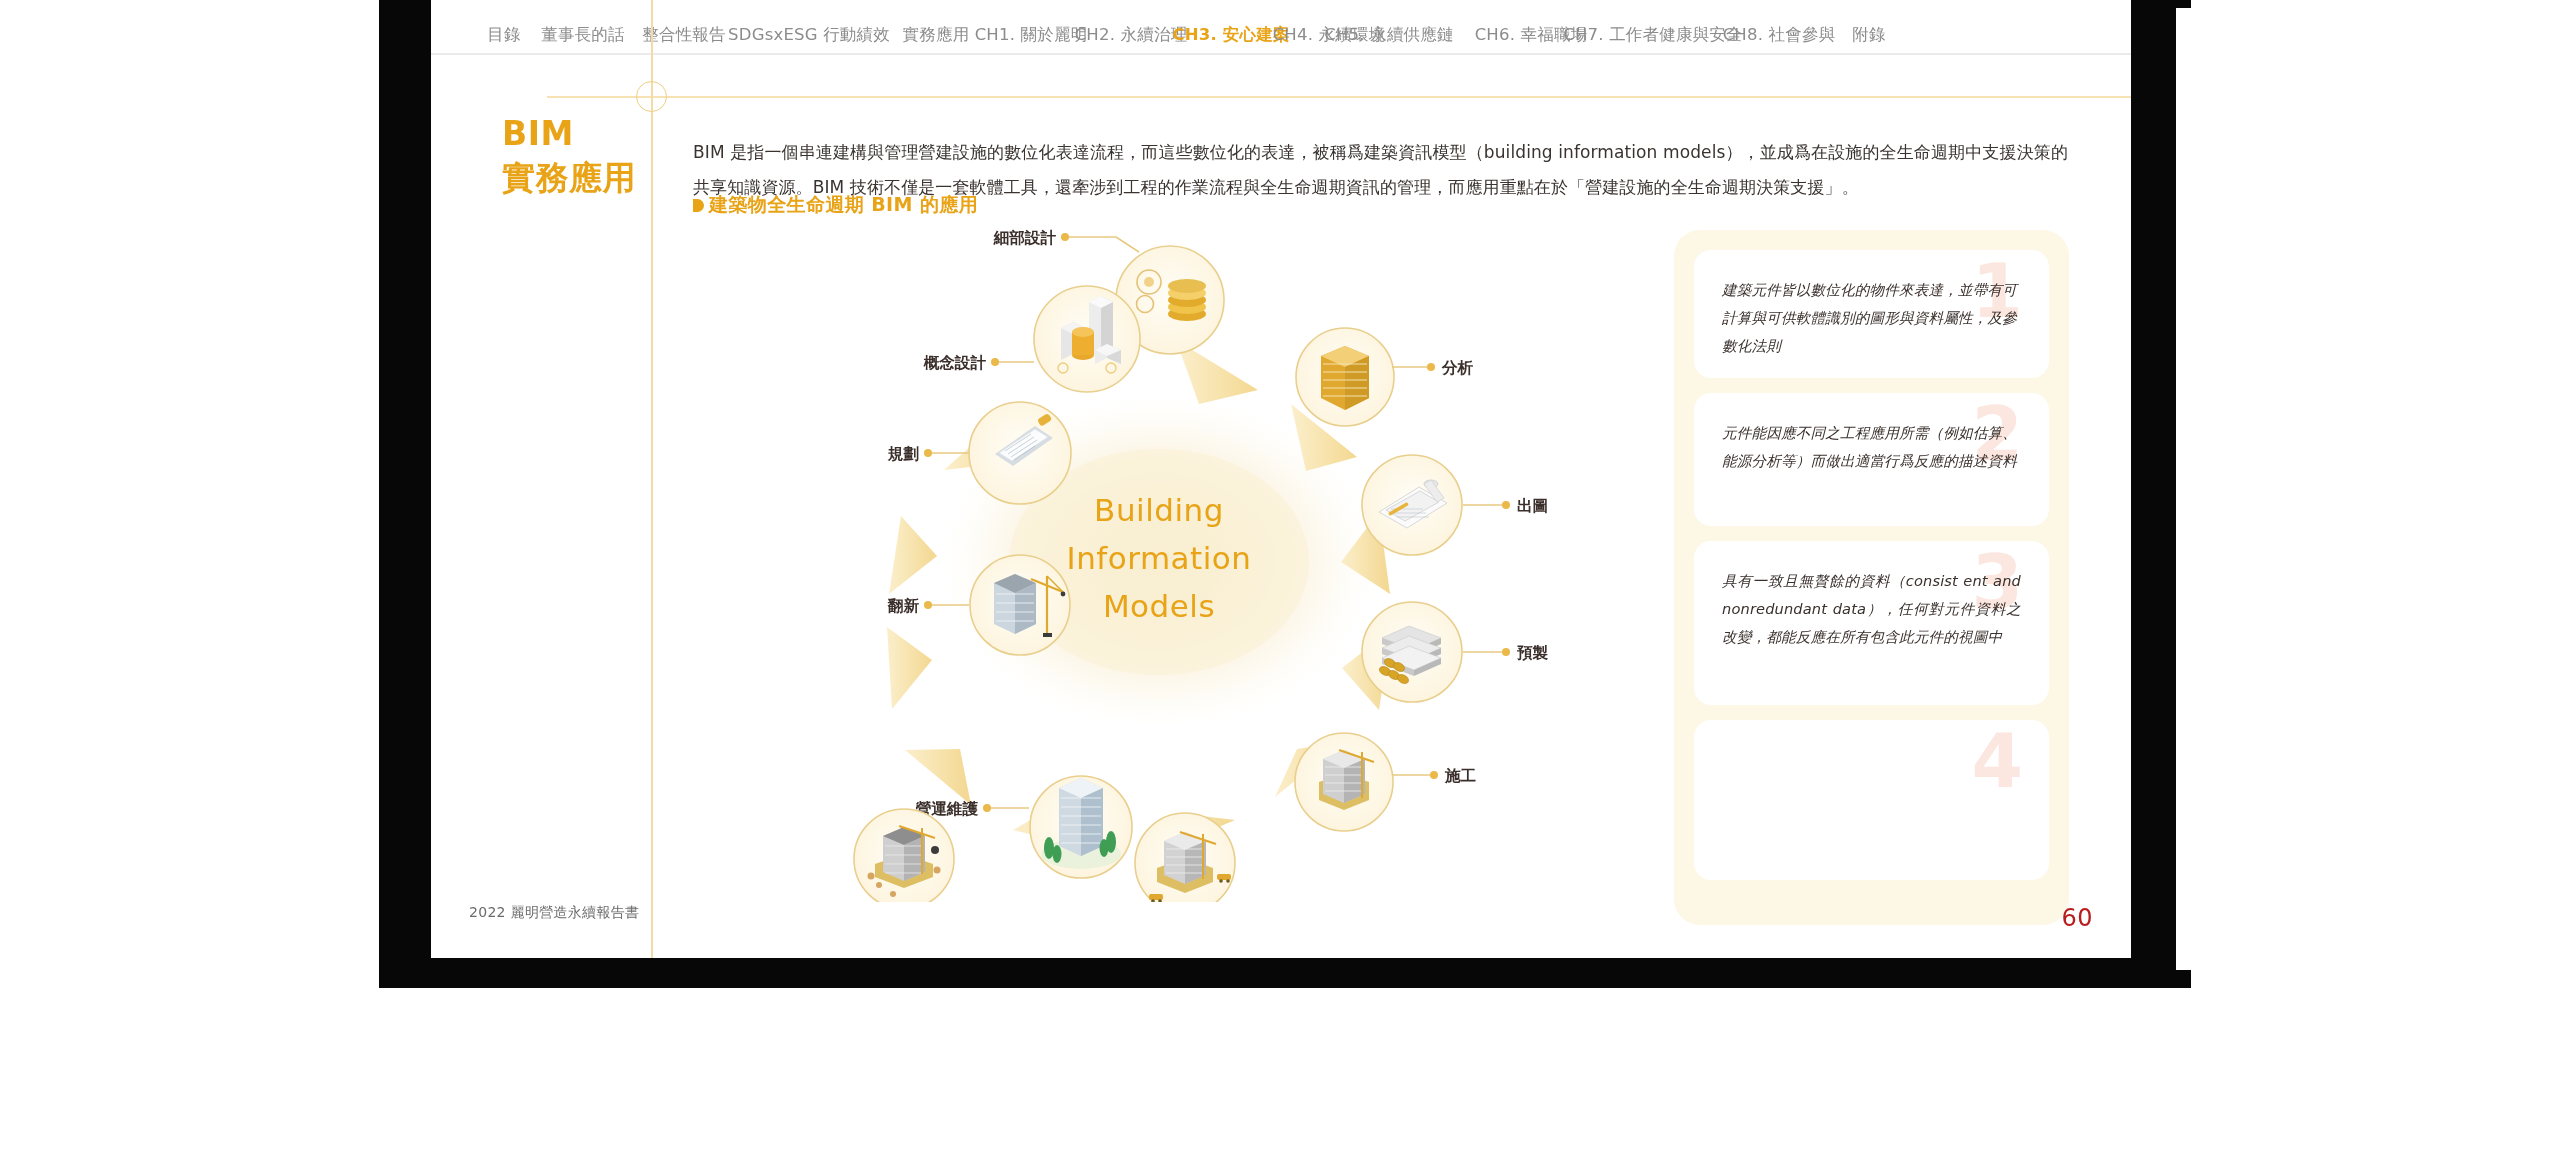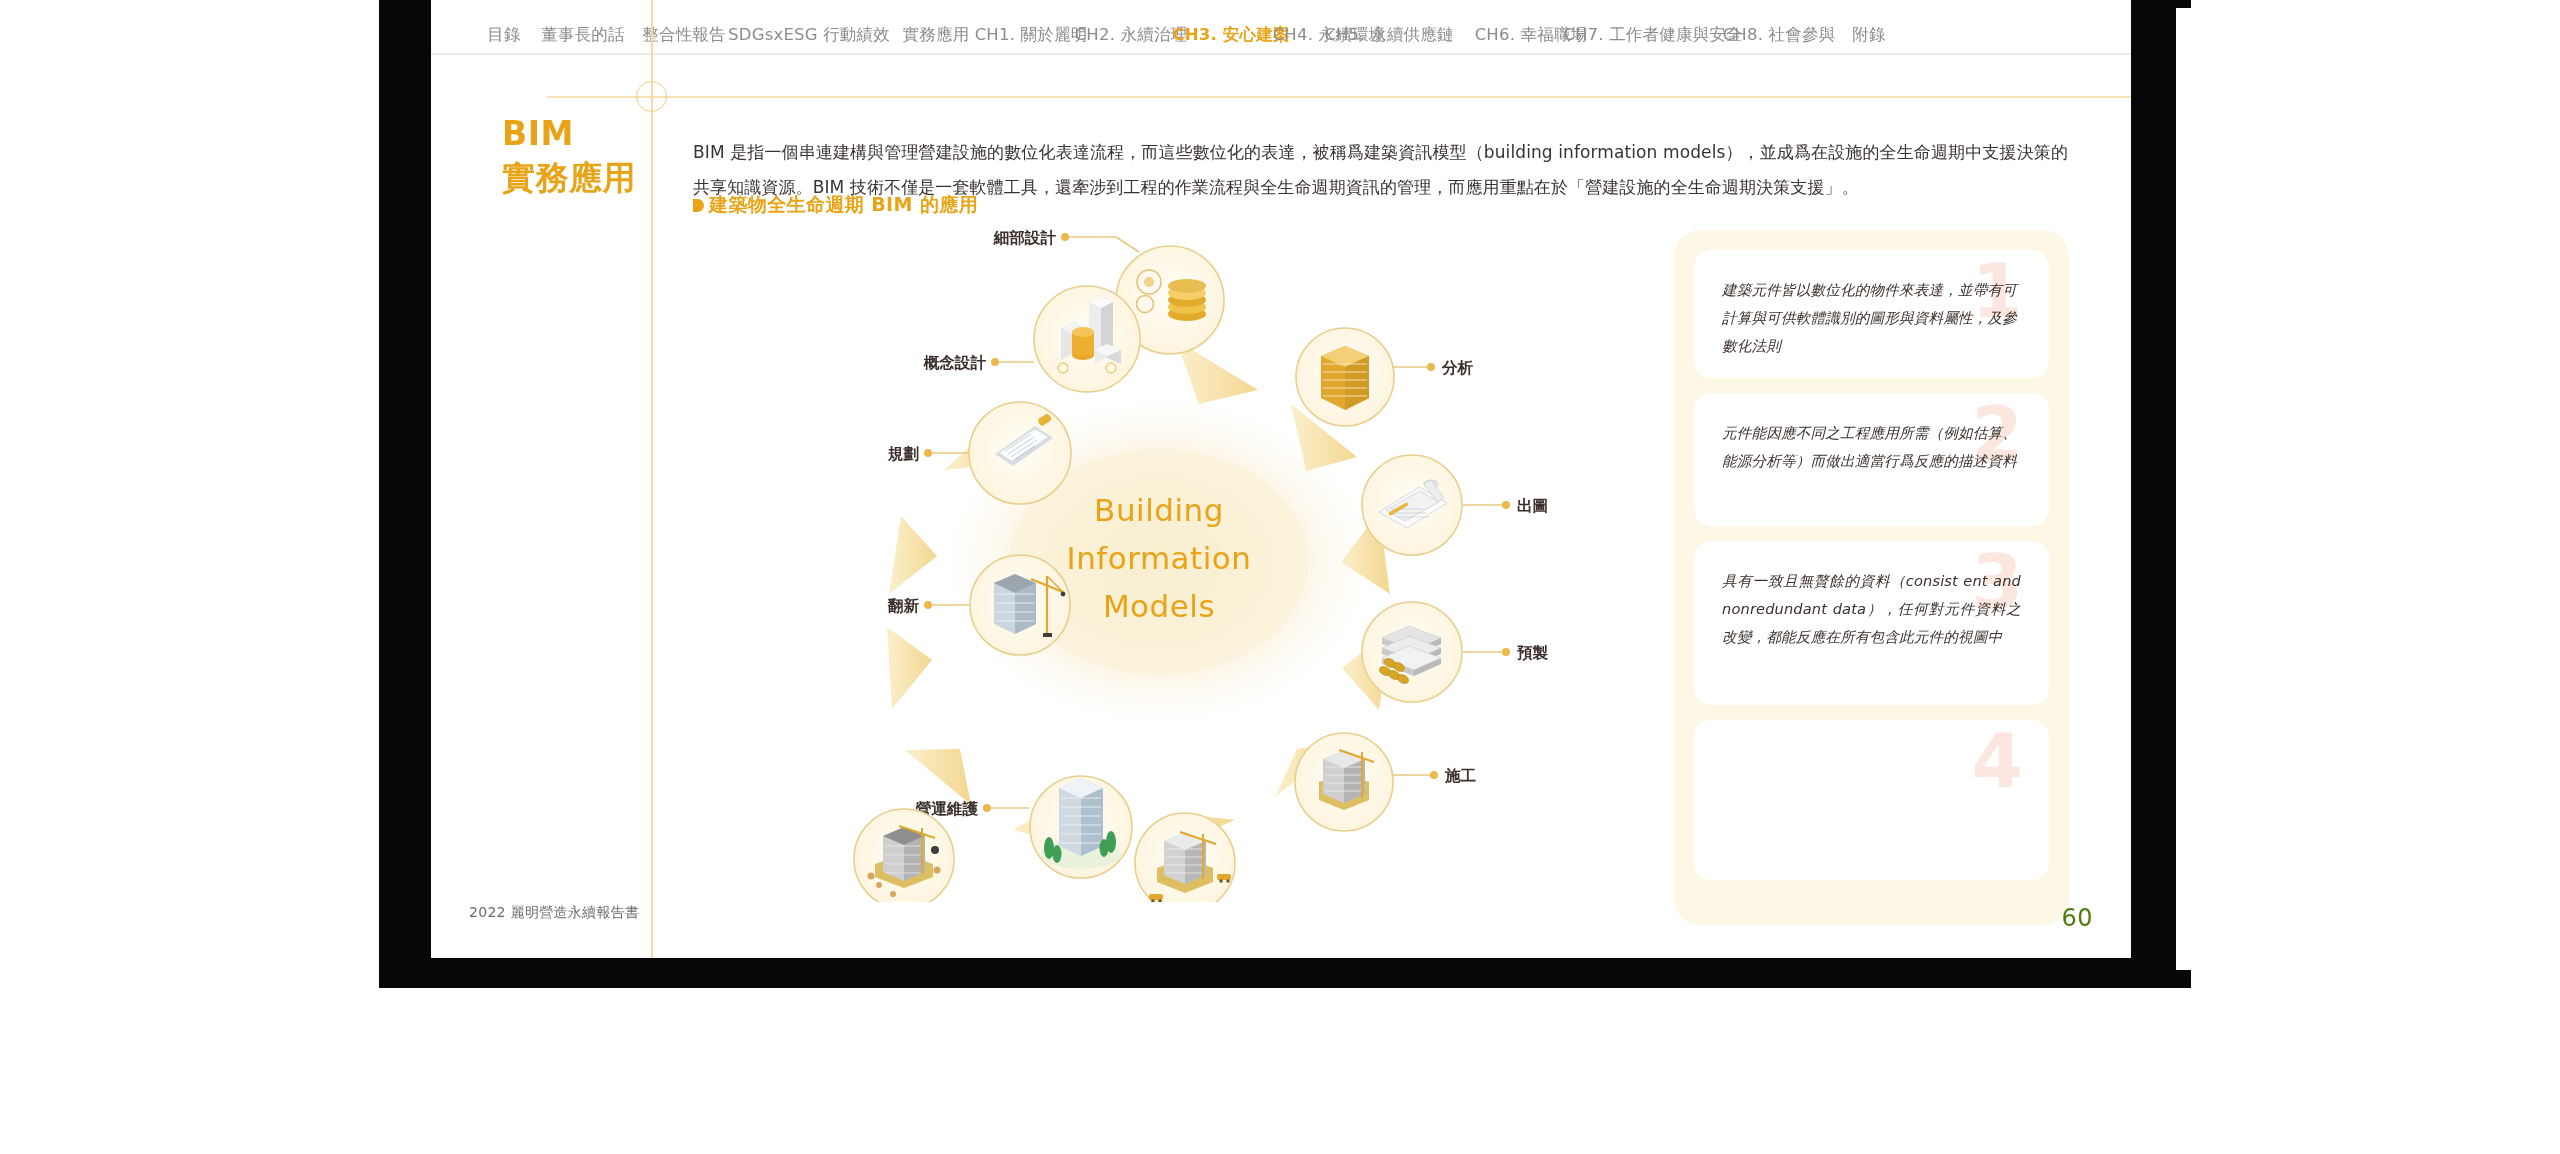--- a/index.html
+++ b/index.html
@@ -190,21 +190,21 @@
     left: 38px; bottom: 36px;
     font-size: 14px;
     color: #6b6b6b;
     letter-spacing: .3px;
     font-family: "DejaVu Sans", "Liberation Sans", sans-serif;
   }
   .footer-page {
     position: absolute;
     right: 38px; bottom: 26px;
     font-size: 24px;
-    color: #4d7c0f;
+    color: #b91c1c;
     letter-spacing: .5px;
     font-family: "DejaVu Sans", "Liberation Sans", sans-serif;
   }
 
   
   .node-label {
     font-family: "DejaVu Sans", "Liberation Sans", sans-serif;
     font-size: 15.6px;
     fill: #3b2f2b;
     font-weight: 600;

